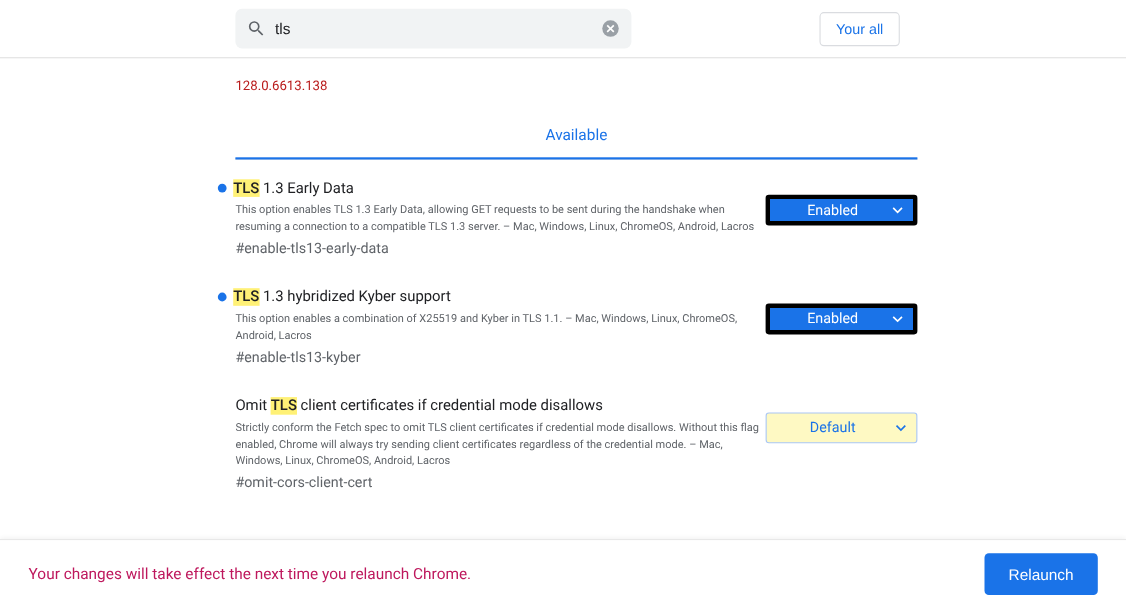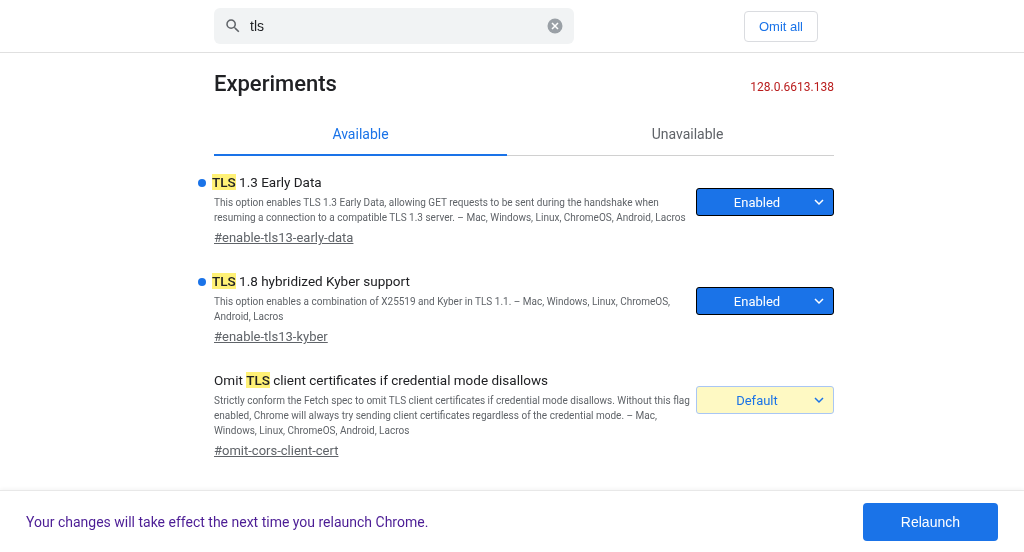--- a/index.html
+++ b/index.html
@@ -142,21 +142,20 @@
     }
     .flag-desc {
       font-size: 10px;
       color: #5f6368;
       line-height: 1.5;
       margin-bottom: 5px;
     }
     .flag-anchor {
       font-size: 13px;
       color: #5f6368;
-      text-decoration: underline;
       cursor: pointer;
       display: inline-block;
     }
     .select-wrap {
       width: 138px;
       margin-top: 14px;
     }
     .select {
       width: 100%;
       height: 28px;
@@ -166,21 +165,21 @@
       position: relative;
       cursor: pointer;
       display: flex;
       align-items: center;
       justify-content: center;
       padding-right: 16px;
     }
     .select.enabled {
       background: #1a73e8;
       color: #fff;
-      border: 1px solid #000000;
+      border: 4px solid #000000;
     }
     .select.default {
       background: #fef9c3;
       color: #1a73e8;
       border: 1px solid #a9c6f4;
     }
     .select .chevron {
       position: absolute;
       right: 9px;
       top: 50%;
@@ -202,76 +201,74 @@
       height: 62px;
       background: #fff;
       border-top: 1px solid #e8e8e8;
       display: flex;
       align-items: center;
       padding: 0 26px;
       box-shadow: 0 -1px 4px rgba(0,0,0,0.05);
     }
     .restart-text {
       font-size: 14px;
-      color: #4c1d95;
+      color: #be185d;
       text-align: right;
     }
     .relaunch-button {
       margin-left: auto;
       background: #1a73e8;
       color: #fff;
       border: none;
       border-radius: 4px;
-      padding: 11px 38px;
+      padding: 11px 22px;
       font-size: 14px;
       cursor: pointer;
     }
   </style>
 </head>
 <body>
 
 <div class="top-bar">
   <div class="search-container">
     <svg class="search-icon" viewBox="0 0 24 24">
       <path d="M15.5 14h-.79l-.28-.27A6.471 6.471 0 0016 9.5 6.5 6.5 0 109.5 16c1.61 0 3.09-.59 4.23-1.57l.27.28v.79l5 4.99L20.49 19l-4.99-5zm-6 0C7.01 14 5 11.99 5 9.5S7.01 5 9.5 5 14 7.01 14 9.5 11.99 14 9.5 14z"></path>
     </svg>
     <input class="search-input" type="text" value="tls" style="">
     <svg class="clear-icon" viewBox="0 0 24 24">
       <circle cx="12" cy="12" r="10"></circle>
       <path d="M8 8 L16 16 M16 8 L8 16" fill="none"></path>
     </svg>
   </div>
-  <button class="reset-button">Omit all</button>
+  <button class="reset-button">Your all</button>
 </div>
 
 <div class="content">
   <div class="header-row">
-    <h1 class="page-title">Experiments</h1>
     <span class="version">128.0.6613.138</span>
   </div>
 
   <div class="tabs">
     <div class="tab active">Available</div>
-    <div class="tab">Unavailable</div>
   </div>
 
   <div id="flags-container">
       <div class="experiment">
         <div class="experiment-body"><div class="flag-title"><span class="dot"></span><span></span><span class="hl">TLS</span><span> 1.3 Early Data</span></div><div class="flag-desc">This option enables TLS 1.3 Early Data, allowing GET requests to be sent during the handshake when resuming a connection to a compatible TLS 1.3 server. – Mac, Windows, Linux, ChromeOS, Android, Lacros</div><a class="flag-anchor">#enable-tls13-early-data</a></div>
         <div class="select-wrap">
           <div class="select enabled">
             <span>Enabled</span>
             <svg class="chevron" viewBox="0 0 10 10">
               <path d="M1 3 L5 7 L9 3" fill="none" stroke-width="1.5"></path>
             </svg>
           </div>
         </div>
       </div>
       <div class="experiment">
-        <div class="experiment-body"><div class="flag-title"><span class="dot"></span><span></span><span class="hl">TLS</span><span> 1.8 hybridized Kyber support</span></div><div class="flag-desc">This option enables a combination of X25519 and Kyber in TLS 1.1. – Mac, Windows, Linux, ChromeOS, Android, Lacros</div><a class="flag-anchor">#enable-tls13-kyber</a></div>
+        <div class="experiment-body"><div class="flag-title"><span class="dot"></span><span></span><span class="hl">TLS</span><span> 1.3 hybridized Kyber support</span></div><div class="flag-desc">This option enables a combination of X25519 and Kyber in TLS 1.1. – Mac, Windows, Linux, ChromeOS, Android, Lacros</div><a class="flag-anchor">#enable-tls13-kyber</a></div>
         <div class="select-wrap">
           <div class="select enabled">
             <span>Enabled</span>
             <svg class="chevron" viewBox="0 0 10 10">
               <path d="M1 3 L5 7 L9 3" fill="none" stroke-width="1.5"></path>
             </svg>
           </div>
         </div>
       </div>
       <div class="experiment">

